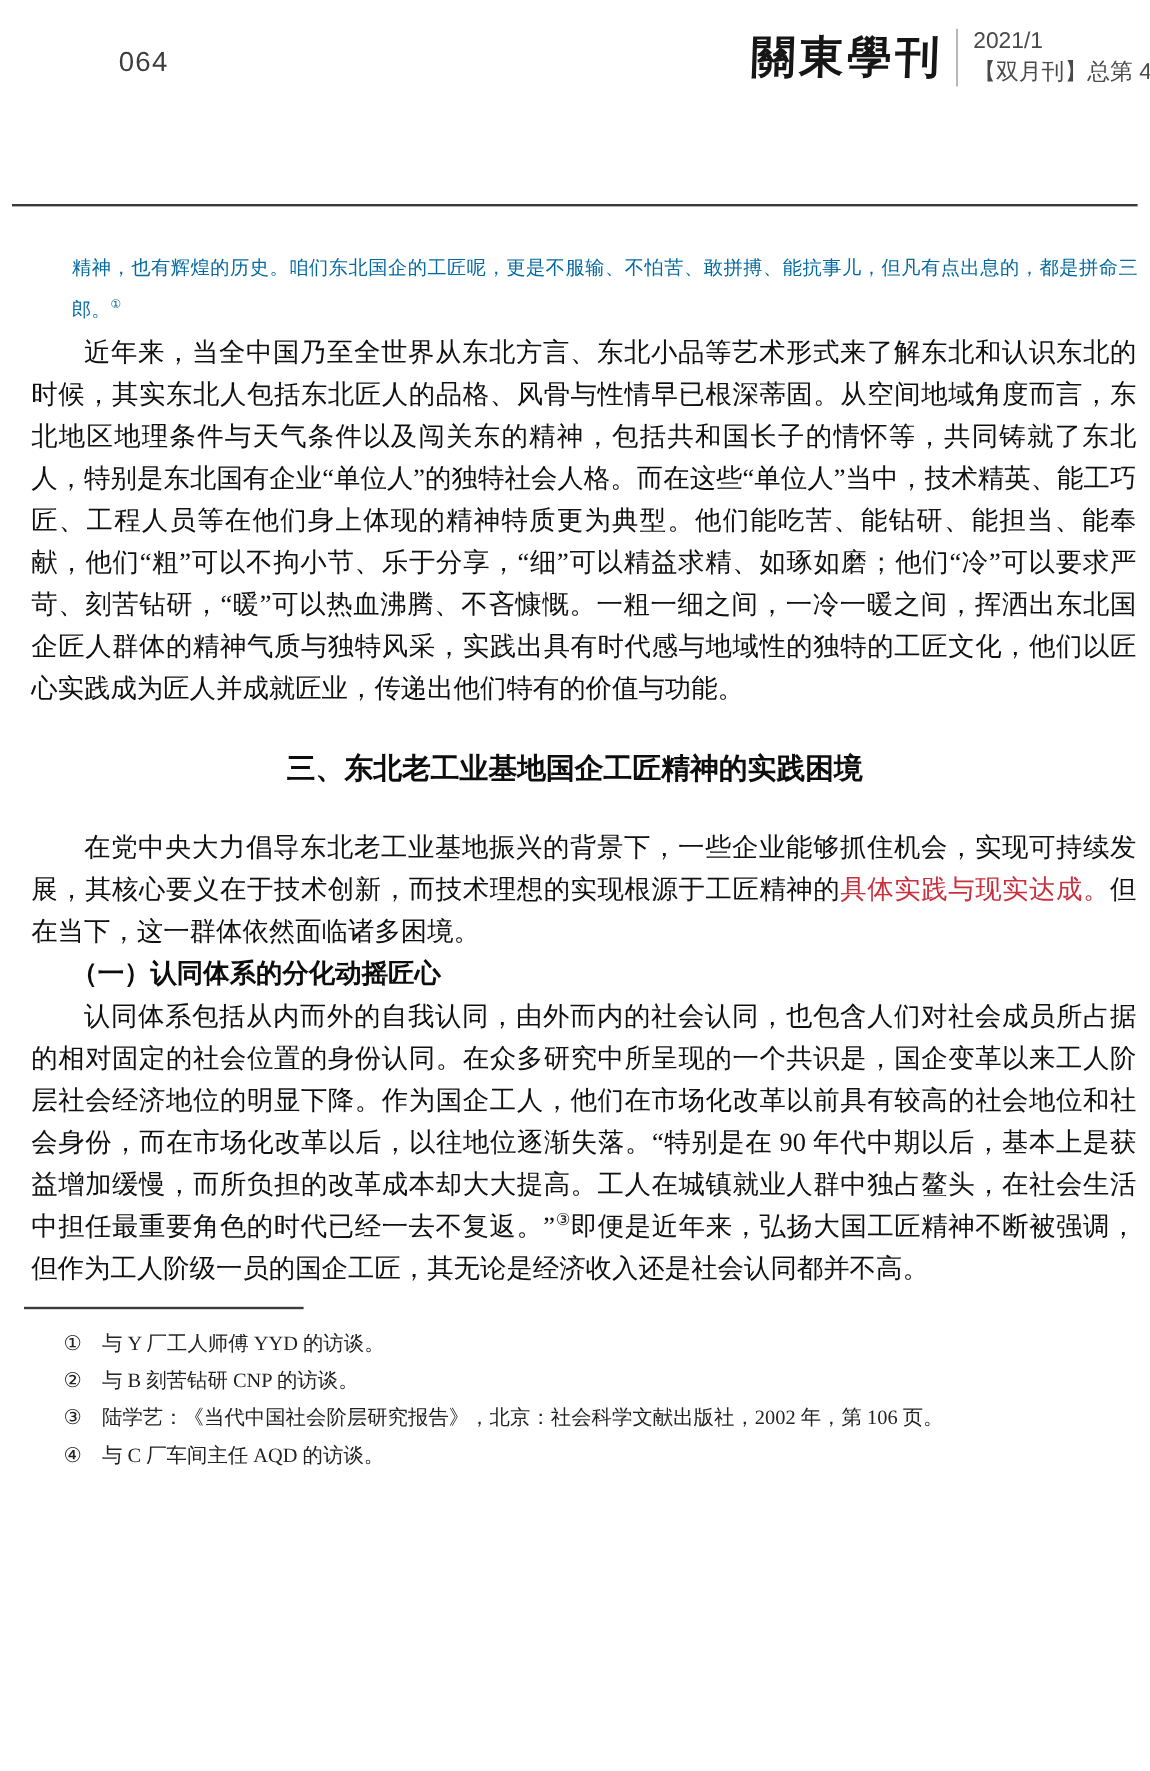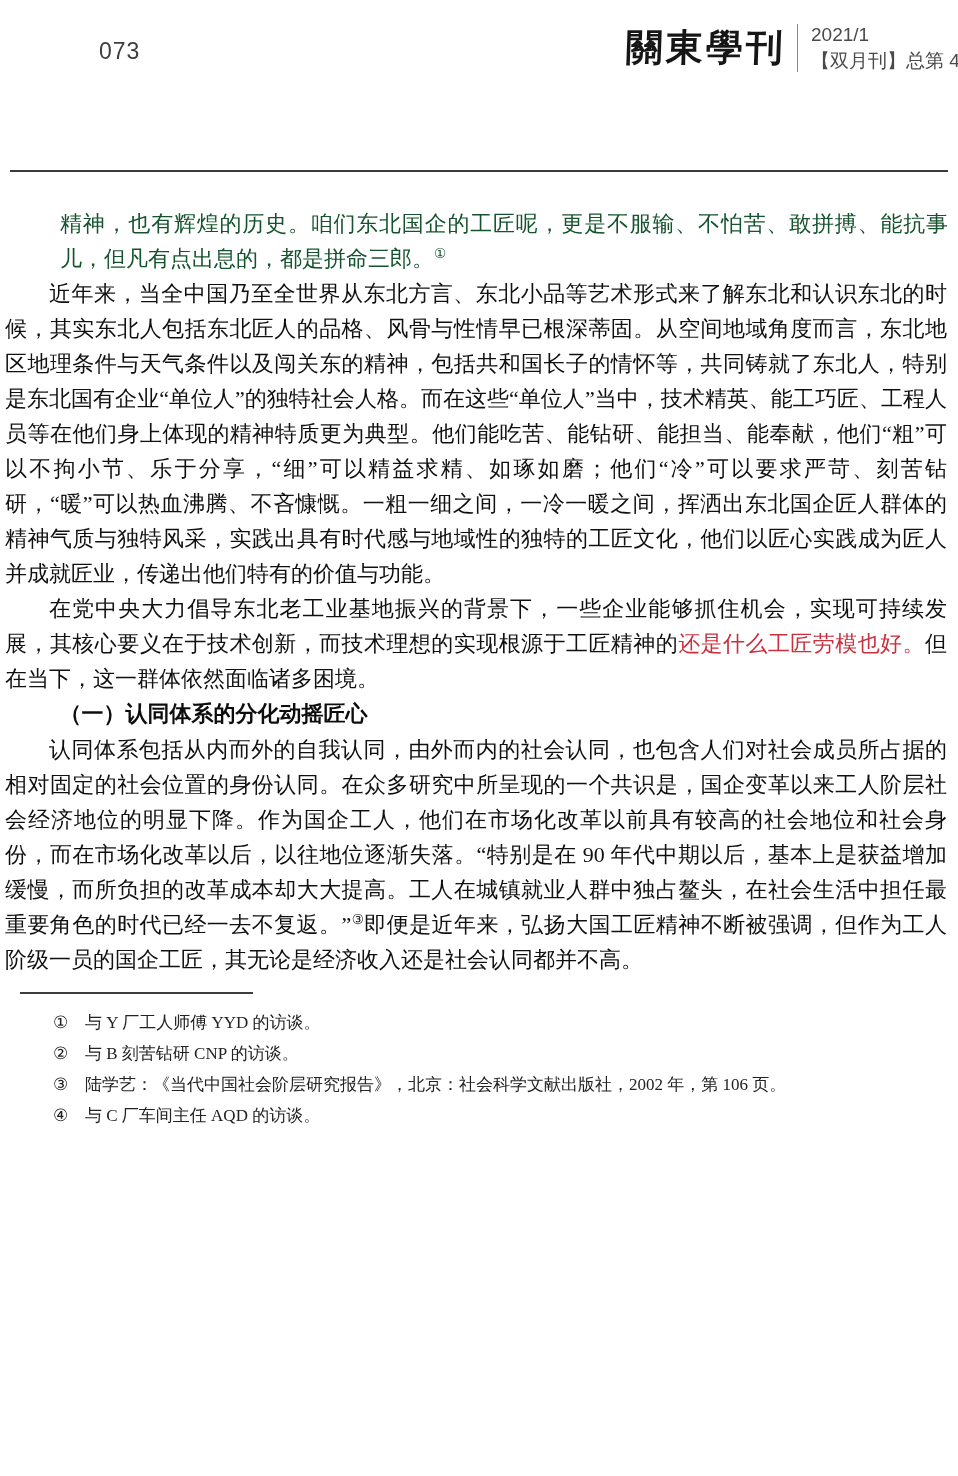--- a/index.html
+++ b/index.html
@@ -31,26 +31,26 @@
   .masthead-issue {
     font-size:19px; line-height:26px; color:#4a4a4a;
     font-family:"Liberation Sans", sans-serif; white-space:nowrap;
   }
   .top-rule { position:absolute; top:170px; left:10px; width:938px; height:2px; background:#3a3a3a; }
 
   
   .content { position:absolute; top:206px; left:0; width:958px; }
   .quote {
     margin:0; padding:0 10px 0 60px;
-    font-size:22px; line-height:35px; text-align:justify;
-    color:#14532d;
+    font-size:16px; line-height:35px; text-align:justify;
+    color:#0369a1;
   }
   .quote.indent { text-indent:2em; }
   .para {
-    margin:0; padding:0 11px 0 5px;
+    margin:0; padding:0 11px 0 26px;
     font-size:22px; line-height:35px; text-align:justify; text-indent:2em;
     color:#101010;
   }
   .section-heading {
     margin:31px 0 28px; text-align:center;
     font-size:24px; line-height:38px; font-weight:bold; color:#0d0d0d;
     font-family:"Liberation Sans", sans-serif;
   }
   .sub-heading {
     margin:0; padding:0 26px 0 22px;
@@ -65,42 +65,43 @@
   
   .footnote-rule { margin:15px 0 13px 20px; width:233px; height:2px; background:#3c3c3c; }
   .footnotes { padding-left:53px; font-size:17px; line-height:31px; color:#222; }
   .footnote-row { display:flex; }
   .fn-num { flex:0 0 32px; }
   .fn-text { flex:1 1 auto; }
 </style>
 </head>
 <body>
 
-<div class="page-num">073</div>
+<div class="page-num">064</div>
 
 <div class="masthead">
   <div class="masthead-name">關東學刊</div>
   <div class="masthead-divider"></div>
   <div class="masthead-issue">
     <div>2021/1</div>
     <div>【双月刊】总第 43 期</div>
   </div>
 </div>
 
 <div class="top-rule"></div>
 
 <div class="content">
 
   <p class="quote"><span>精神，也有辉煌的历史。咱们东北国企的工匠呢，更是不服输、不怕苦、敢拼搏、能抗事儿，但凡有点出息的，都是拼命三郎。</span><sup class="ref">①</sup></p>
 
 
   <p class="para">近年来，当全中国乃至全世界从东北方言、东北小品等艺术形式来了解东北和认识东北的时候，其实东北人包括东北匠人的品格、风骨与性情早已根深蒂固。从空间地域角度而言，东北地区地理条件与天气条件以及闯关东的精神，包括共和国长子的情怀等，共同铸就了东北人，特别是东北国有企业“单位人”的独特社会人格。而在这些“单位人”当中，技术精英、能工巧匠、工程人员等在他们身上体现的精神特质更为典型。他们能吃苦、能钻研、能担当、能奉献，他们“粗”可以不拘小节、乐于分享，“细”可以精益求精、如琢如磨；他们“冷”可以要求严苛、刻苦钻研，“暖”可以热血沸腾、不吝慷慨。一粗一细之间，一冷一暖之间，挥洒出东北国企匠人群体的精神气质与独特风采，实践出具有时代感与地域性的独特的工匠文化，他们以匠心实践成为匠人并成就匠业，传递出他们特有的价值与功能。</p>
 
+  <h2 class="section-heading">三、东北老工业基地国企工匠精神的实践困境</h2>
 
-  <p class="para"><span>在党中央大力倡导东北老工业基地振兴的背景下，一些企业能够抓住机会，实现可持续发展，其核心要义在于技术创新，而技术理想的实现根源于工匠精神的</span><span class="red" style="color: rgb(201, 48, 62);">还是什么工匠劳模也好。</span><span>但在当下，这一群体依然面临诸多困境。</span></p>
+  <p class="para"><span>在党中央大力倡导东北老工业基地振兴的背景下，一些企业能够抓住机会，实现可持续发展，其核心要义在于技术创新，而技术理想的实现根源于工匠精神的</span><span class="red" style="color: rgb(201, 48, 62);">具体实践与现实达成。</span><span>但在当下，这一群体依然面临诸多困境。</span></p>
 
   <h3 class="sub-heading">（一）认同体系的分化动摇匠心</h3>
 
   <p class="para"><span>认同体系包括从内而外的自我认同，由外而内的社会认同，也包含人们对社会成员所占据的相对固定的社会位置的身份认同。在众多研究中所呈现的一个共识是，国企变革以来工人阶层社会经济地位的明显下降。作为国企工人，他们在市场化改革以前具有较高的社会地位和社会身份，而在市场化改革以后，以往地位逐渐失落。“特别是在 90 年代中期以后，基本上是获益增加缓慢，而所负担的改革成本却大大提高。工人在城镇就业人群中独占鳌头，在社会生活中担任最重要角色的时代已经一去不复返。”</span><sup class="ref">③</sup><span>即便是近年来，弘扬大国工匠精神不断被强调，但作为工人阶级一员的国企工匠，其无论是经济收入还是社会认同都并不高。</span></p>
 
 
   <div class="footnote-rule"></div>
 
   <div class="footnotes">
     <div class="footnote-row">

